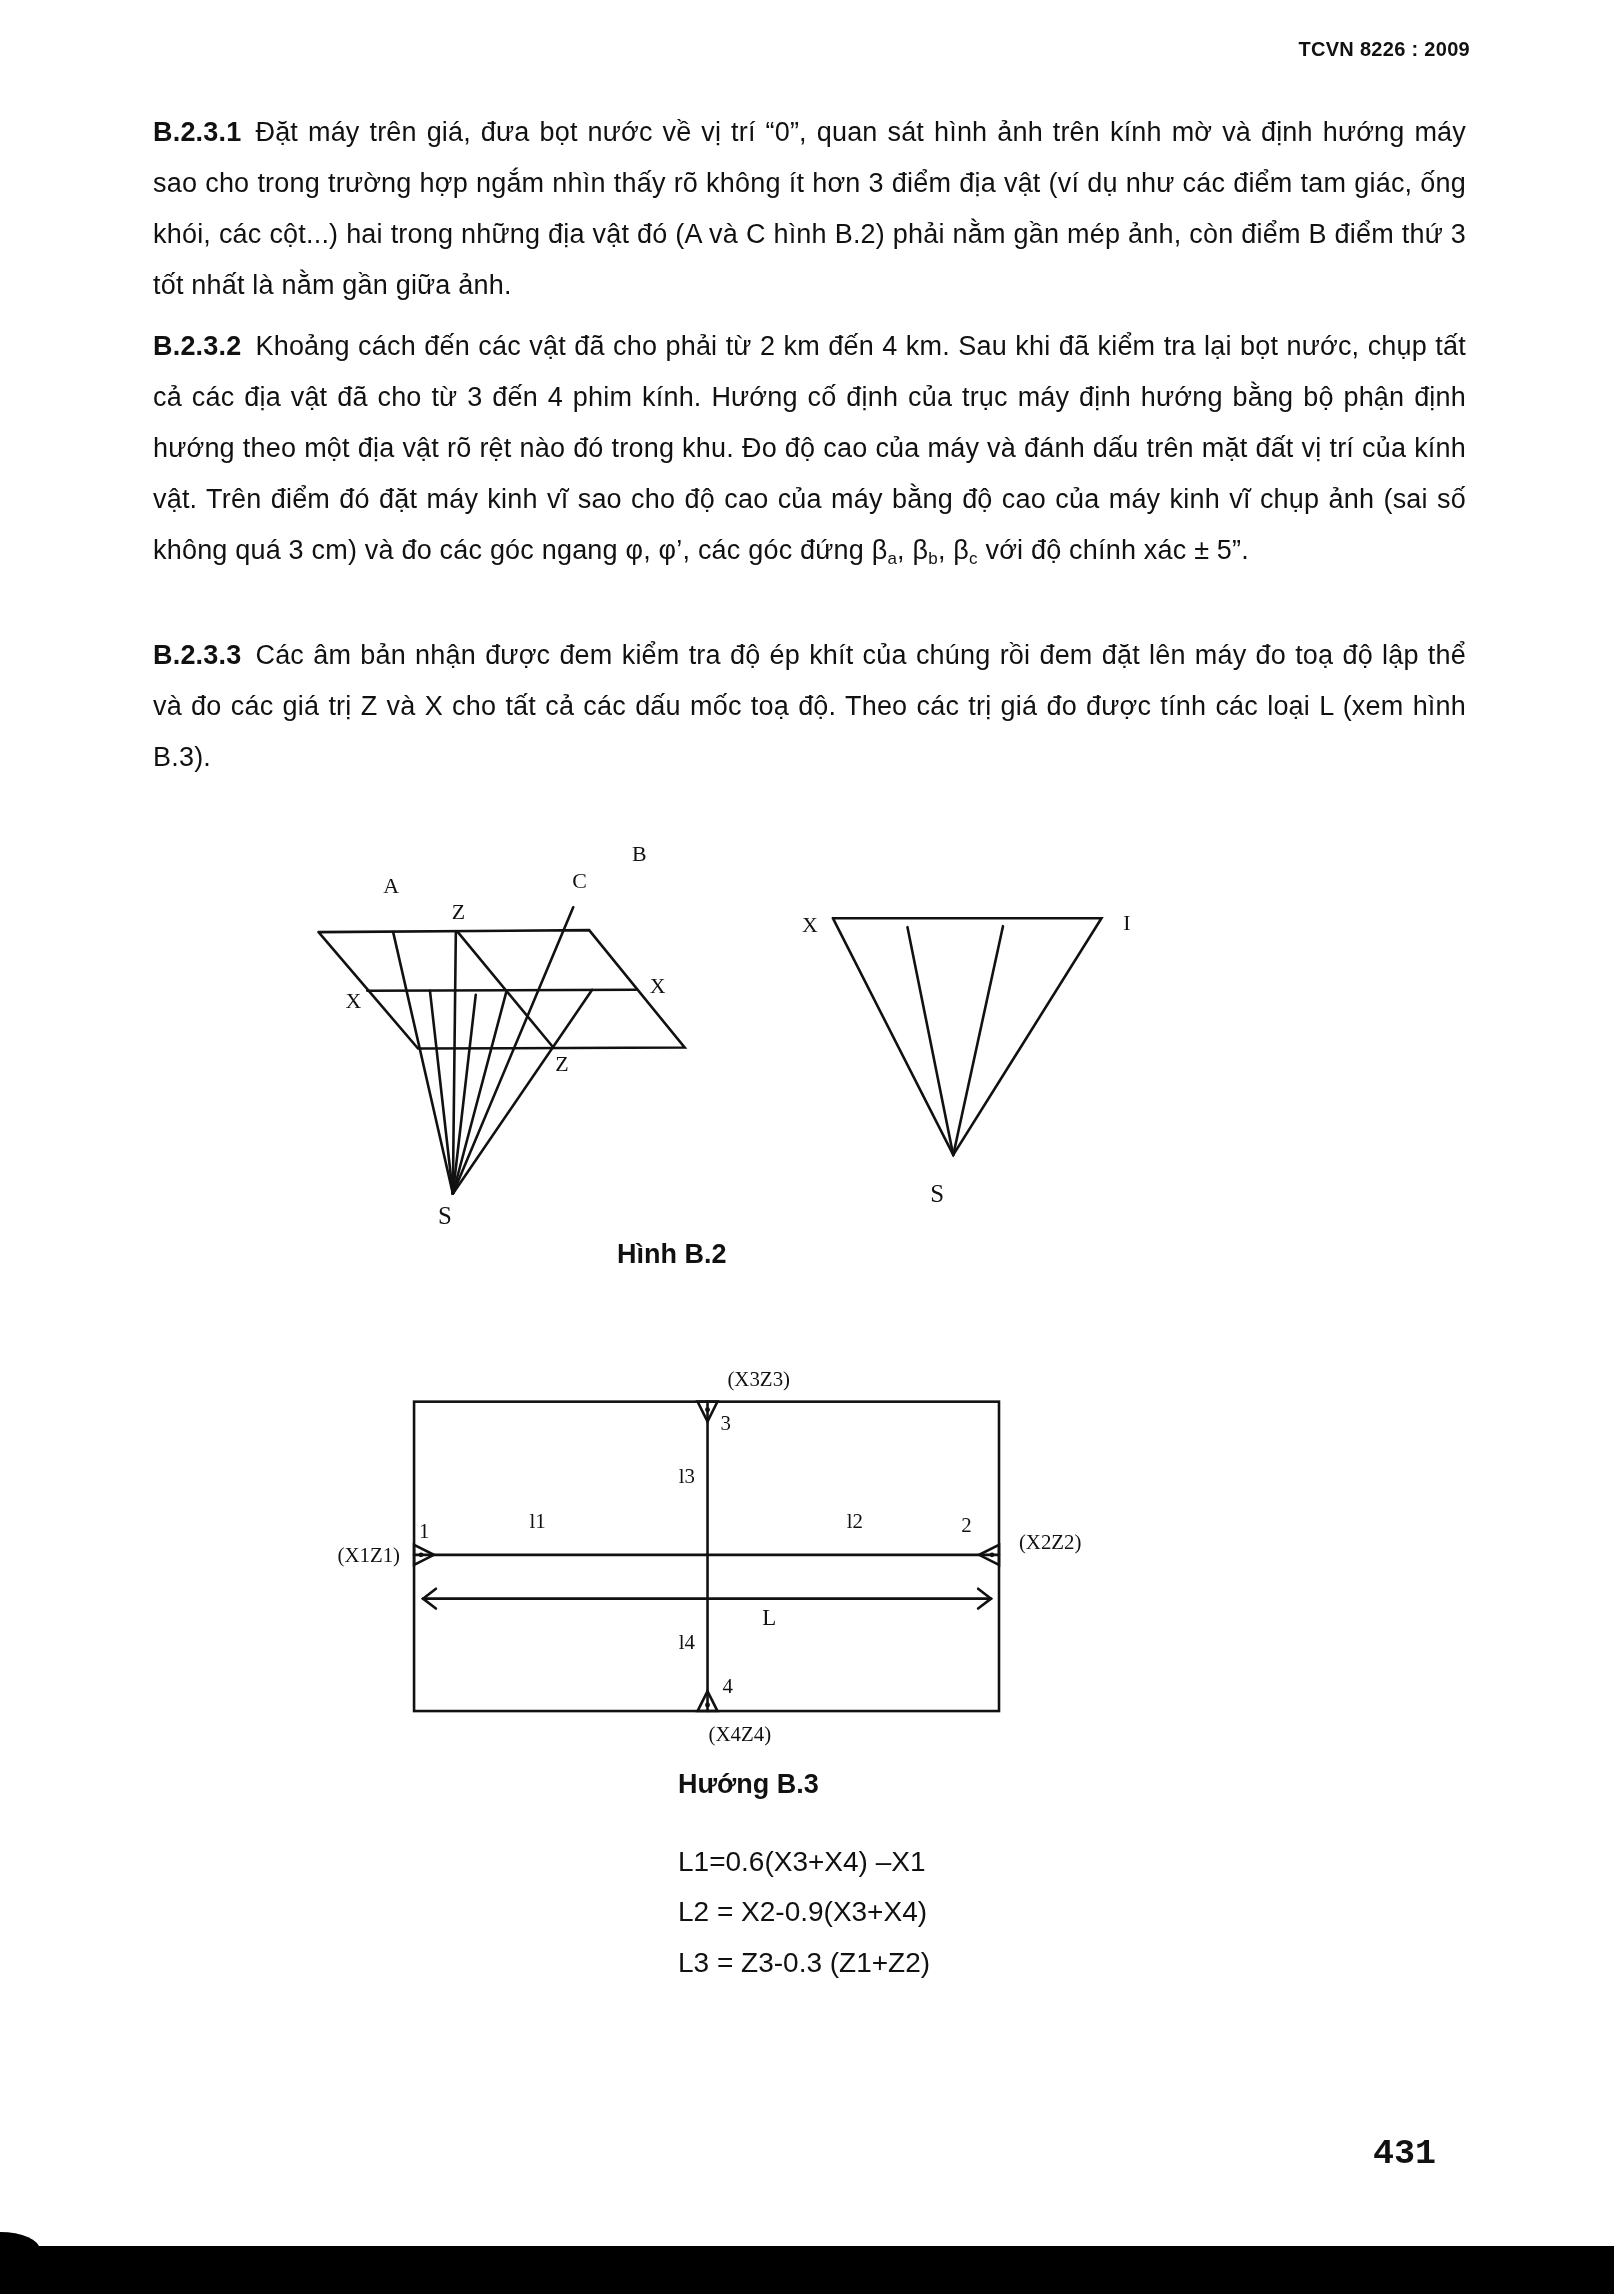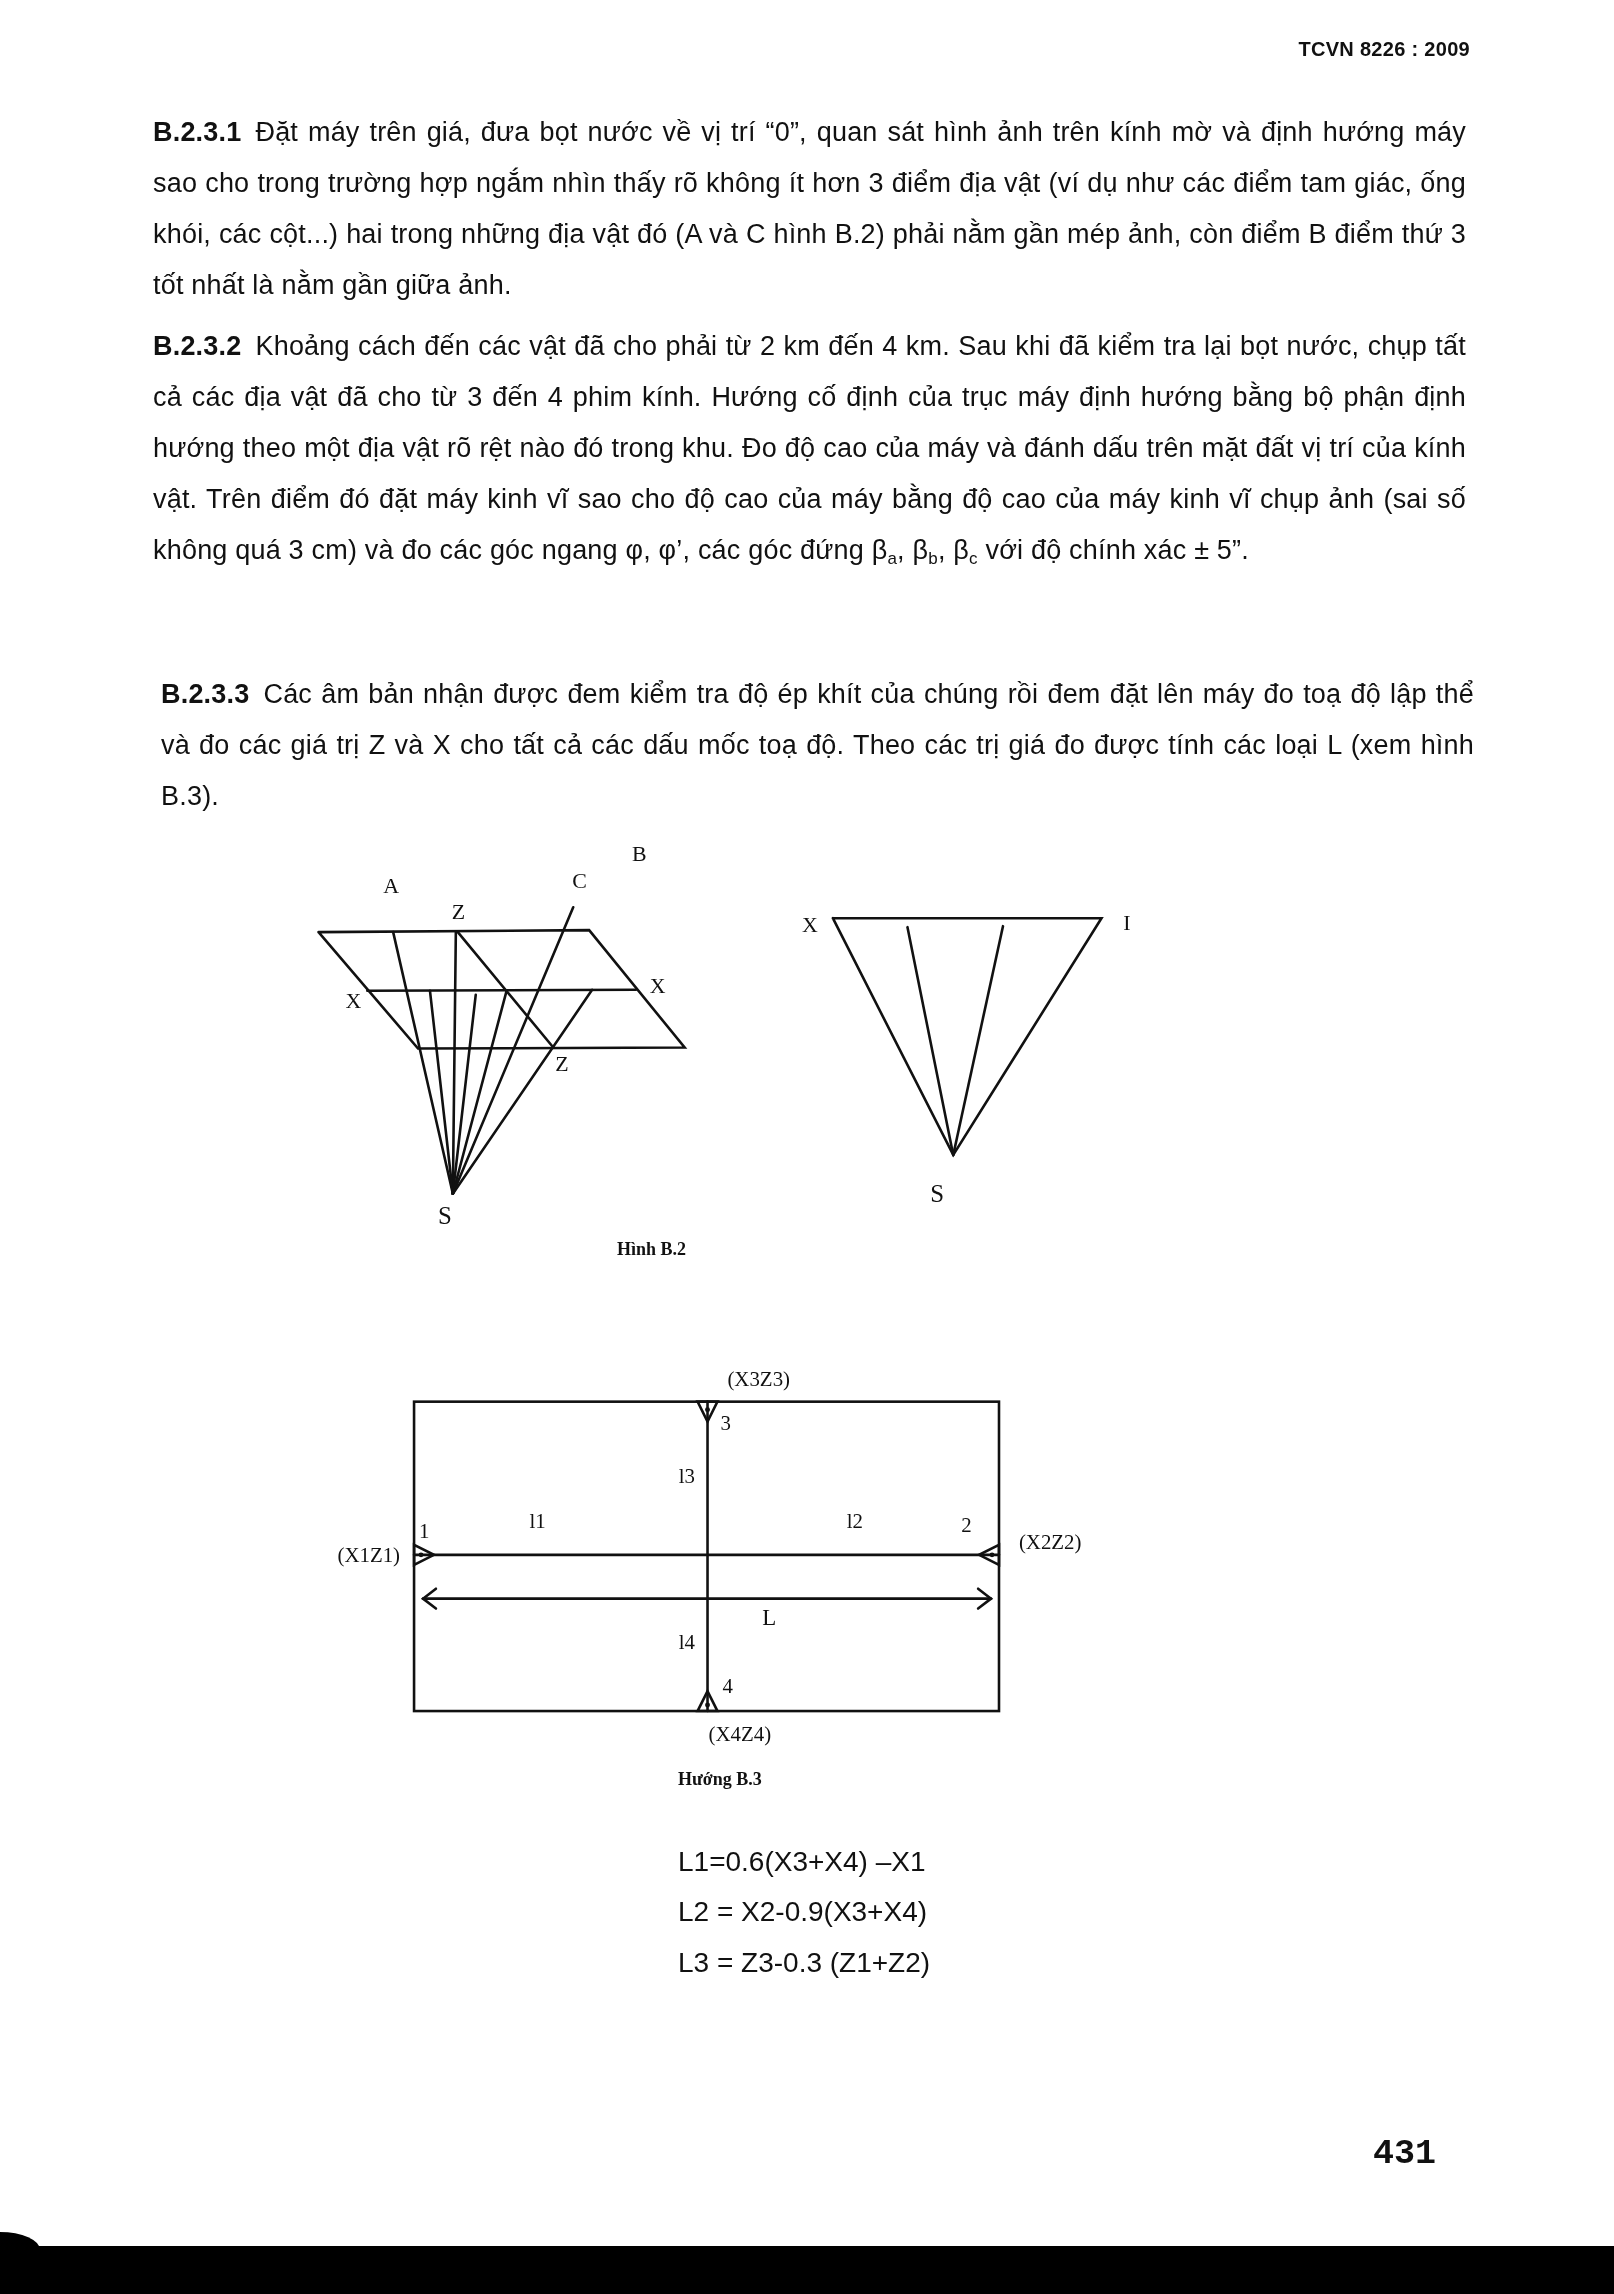--- a/index.html
+++ b/index.html
@@ -13,26 +13,26 @@
     font-weight: bold; font-size: 20px; letter-spacing: 0.3px;
   }
   .para {
     position: absolute; left: 153px; width: 1313px;
     font-size: 27px; line-height: 51px; text-align: justify;
     letter-spacing: 0.2px;
   }
   .para .num { font-weight: bold; margin-right: 14px; }
   #p1 { top: 107px; }
   #p2 { top: 321px; }
-  #p3 { top: 669px; margin-left: 8px; }
+  #p3 { top: 630px; }
   sub { font-size: 17px; vertical-align: -5px; line-height: 0; }
   svg text { font-family: "Liberation Serif", serif; fill: #111; }
   .fig { position: absolute; left: 0; top: 0; }
   .caption {
-    position: absolute; font-weight: bold; font-size: 18px; font-family: Liberation Serif, serif;
+    position: absolute; font-weight: bold; font-size: 27px;
   }
   #cap2 { left: 617px; top: 1239px; }
   #cap3 { left: 678px; top: 1769px; }
   .formula {
     position: absolute; left: 678px; font-size: 28px;
   }
   #f1 { top: 1846px; }
   #f2 { top: 1896px; }
   #f3 { top: 1947px; }
   .pagenum {

